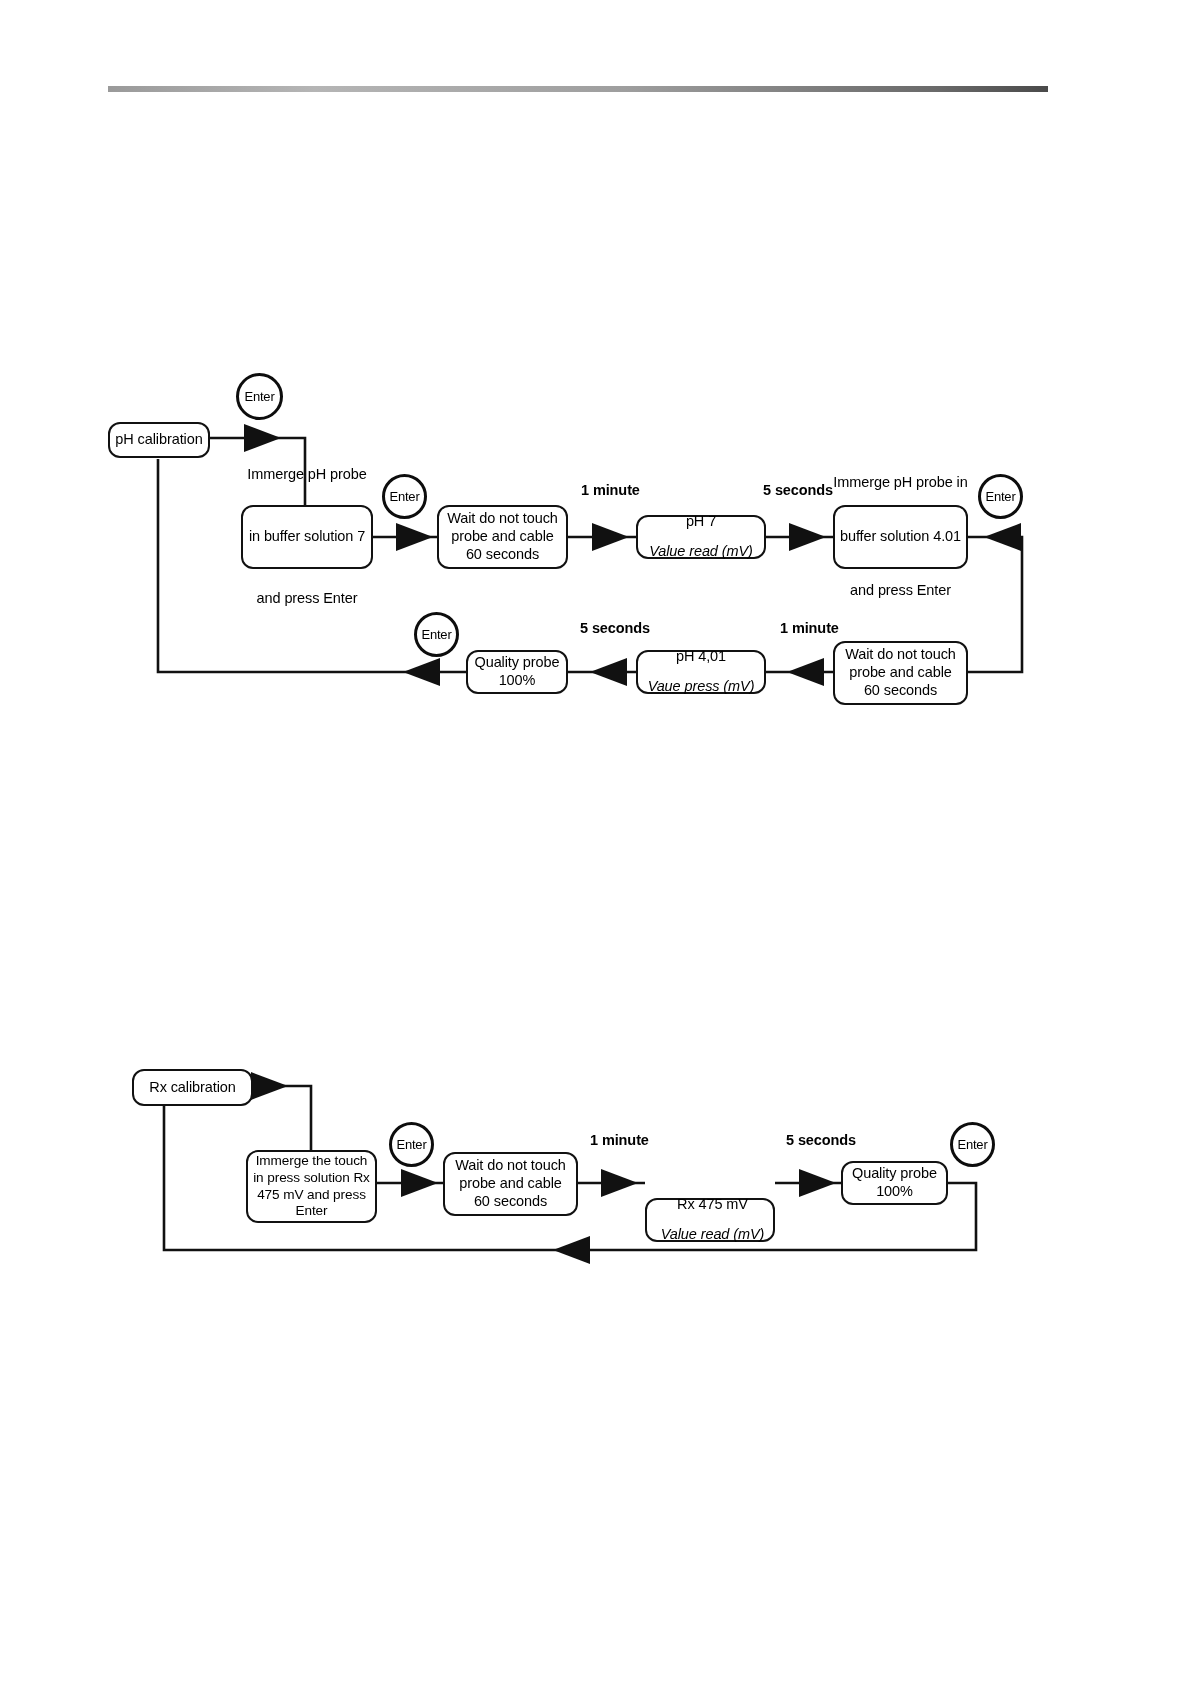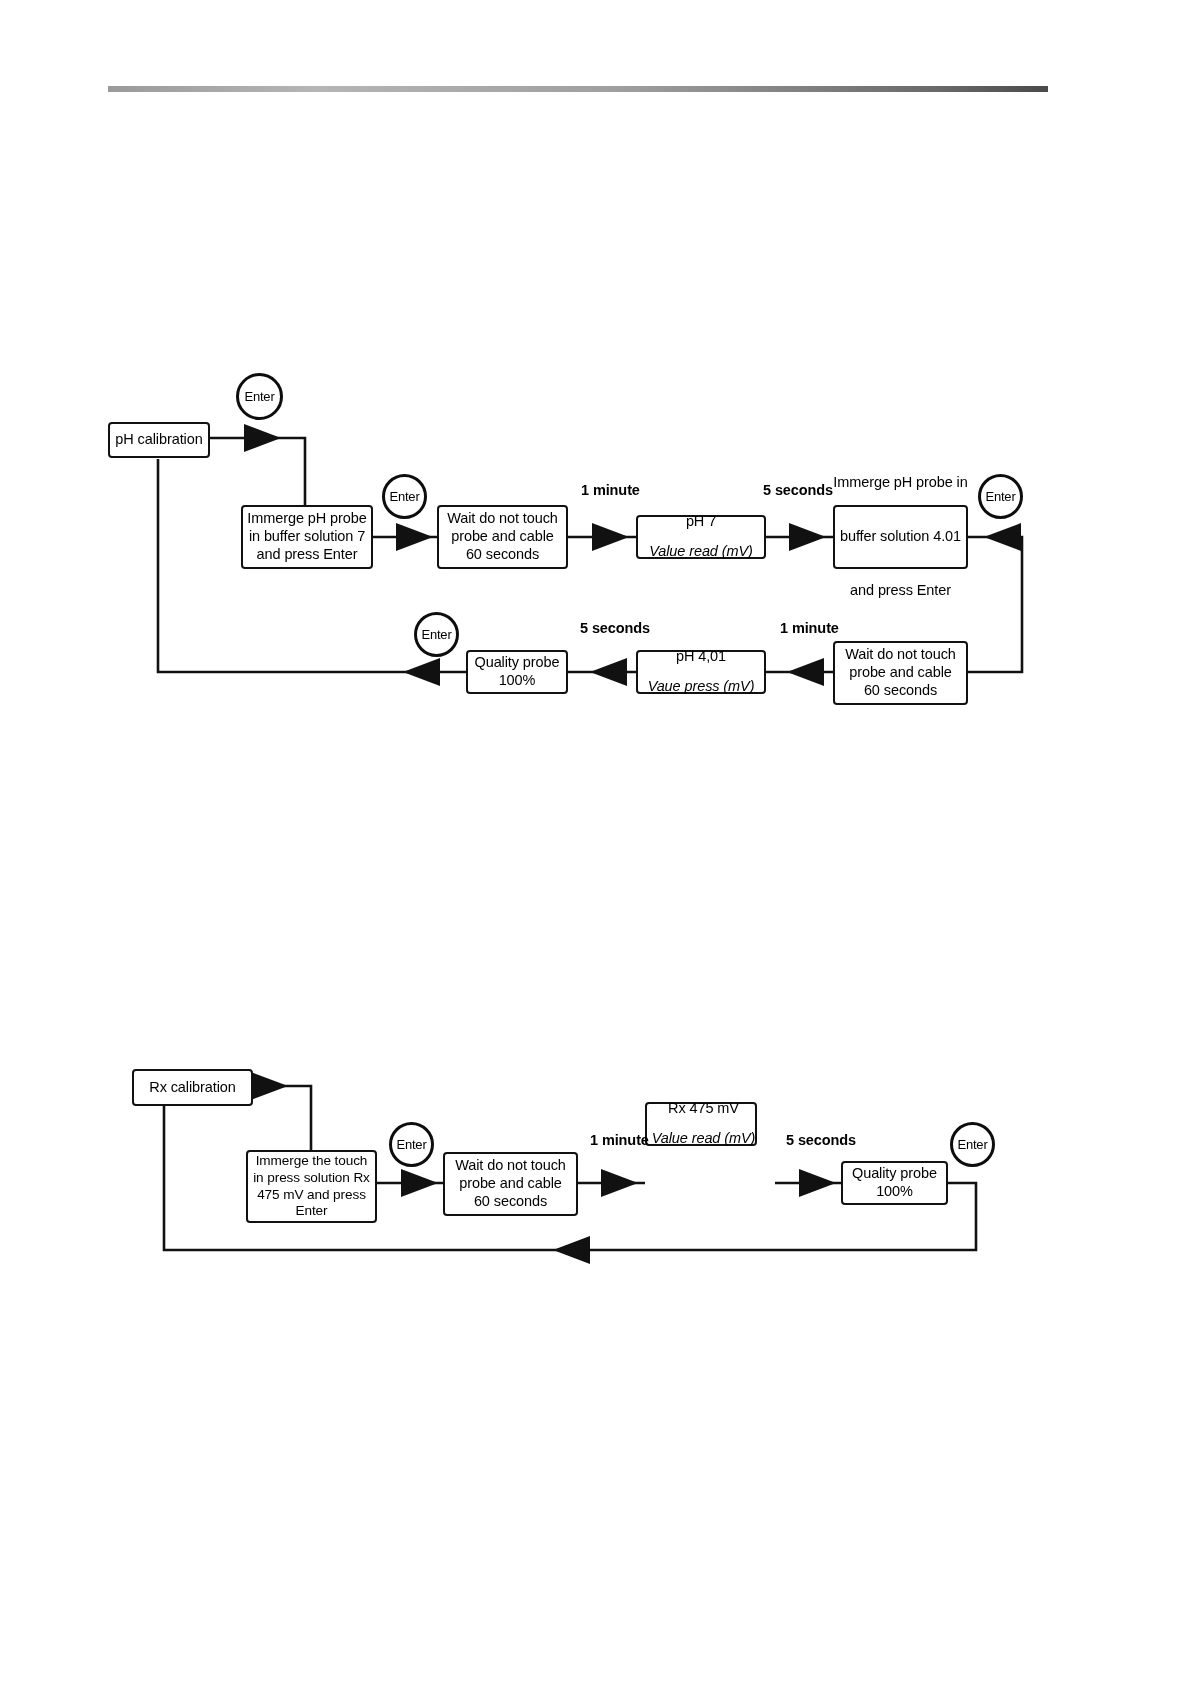--- a/index.html
+++ b/index.html
@@ -40,21 +40,21 @@
     top: 0;
     overflow: visible;
   }
 
   
   .node {
     position: absolute;
     box-sizing: border-box;
     border: 2.6px solid #111111;
     background: #ffffff;
-    border-radius: 4px;
+    border-radius: 12px;
     display: flex;
     flex-direction: column;
     align-items: center;
     justify-content: center;
     text-align: left;
     line-height: 1.22;
     font-size: 14.5px;
     letter-spacing: -0.1px;
     padding: 2px 4px;
   }
@@ -124,21 +124,21 @@
       <polygon points="824,658 787,672 824,686"></polygon>
       <polygon points="627,658 590,672 627,686"></polygon>
       <polygon points="440,658 403,672 440,686"></polygon>
     </g>
   </svg>
 
   <div class="node small" style="left:108px; top:422px; width:102px; height:36px;">
     <span class="ln">pH calibration</span>
   </div>
 
-  <div class="node" style="left:241px; top:505px; width:132px; height:64px;">
+  <div class="node" style="left:241px; top:505px; width:132px; height:64px;gap:44px;">
     <span class="ln">Immerge pH probe</span>
     <span class="ln">in buffer solution 7</span>
     <span class="ln">and press Enter</span>
   </div>
 
   <div class="node" style="left:437px; top:505px; width:131px; height:64px;">
     <span class="ln">Wait do not touch</span>
     <span class="ln">probe and cable</span>
     <span class="ln">60 seconds</span>
   </div>
@@ -224,21 +224,21 @@
     <span class="ln">475 mV and press</span>
     <span class="ln">Enter</span>
   </div>
 
   <div class="node" style="left:443px; top:1152px; width:135px; height:64px;">
     <span class="ln">Wait do not touch</span>
     <span class="ln">probe and cable</span>
     <span class="ln">60 seconds</span>
   </div>
 
-  <div class="node" style="left:645px; top:1102px; width:112px; height:44px;padding-left:9px;">
+  <div class="node" style="left:645px; top:1198px; width:130px; height:44px;padding-left:9px;">
     <span class="ln">Rx 475 mV</span>
     <span class="ln ital">Value read (mV)</span>
   </div>
 
   <div class="node" style="left:841px; top:1161px; width:107px; height:44px;">
     <span class="ln">Quality probe</span>
     <span class="ln">100%</span>
   </div>
 
   <div class="enter" style="left:389px; top:1122px; width:45px; height:45px;">

